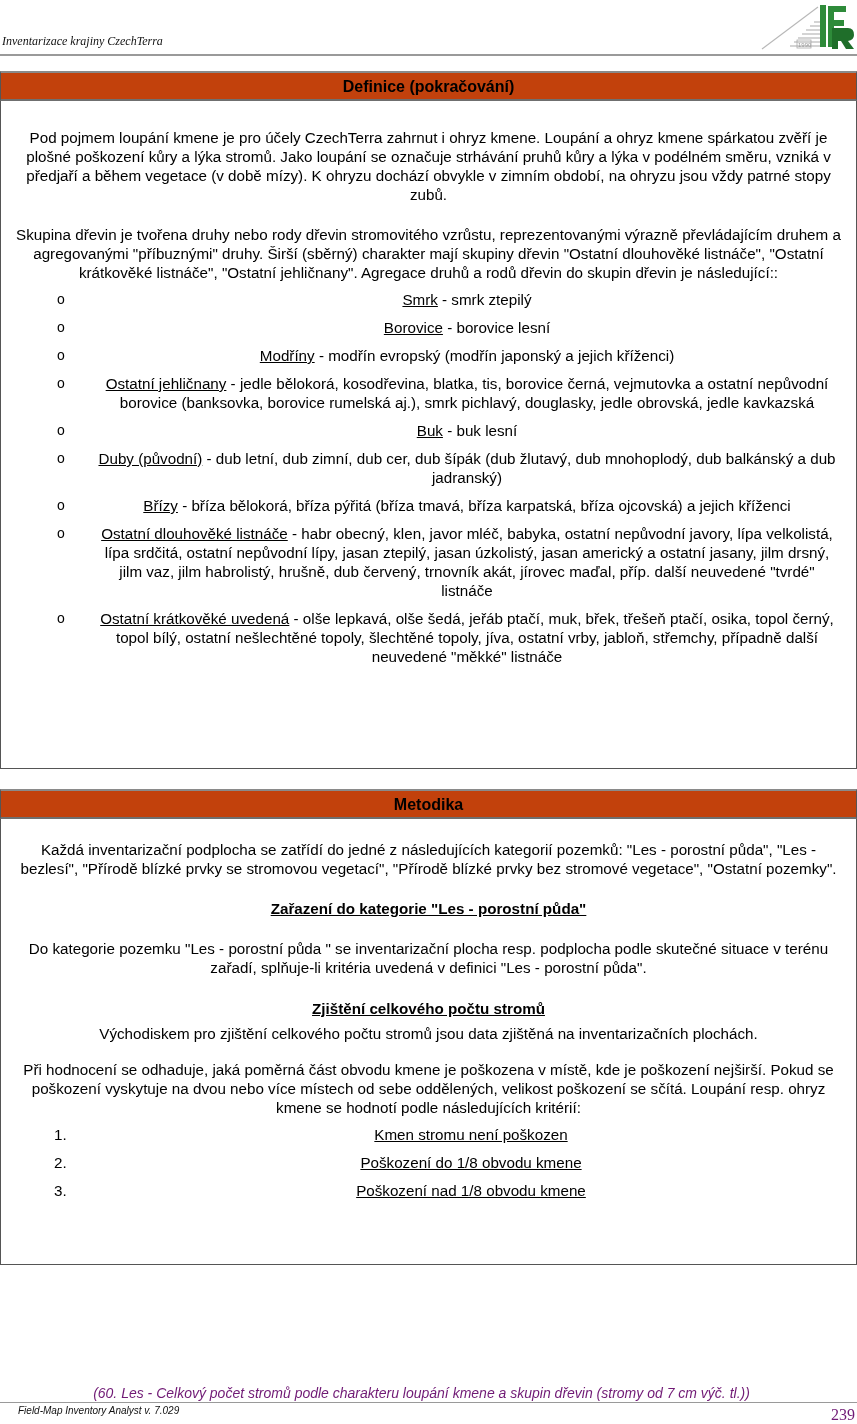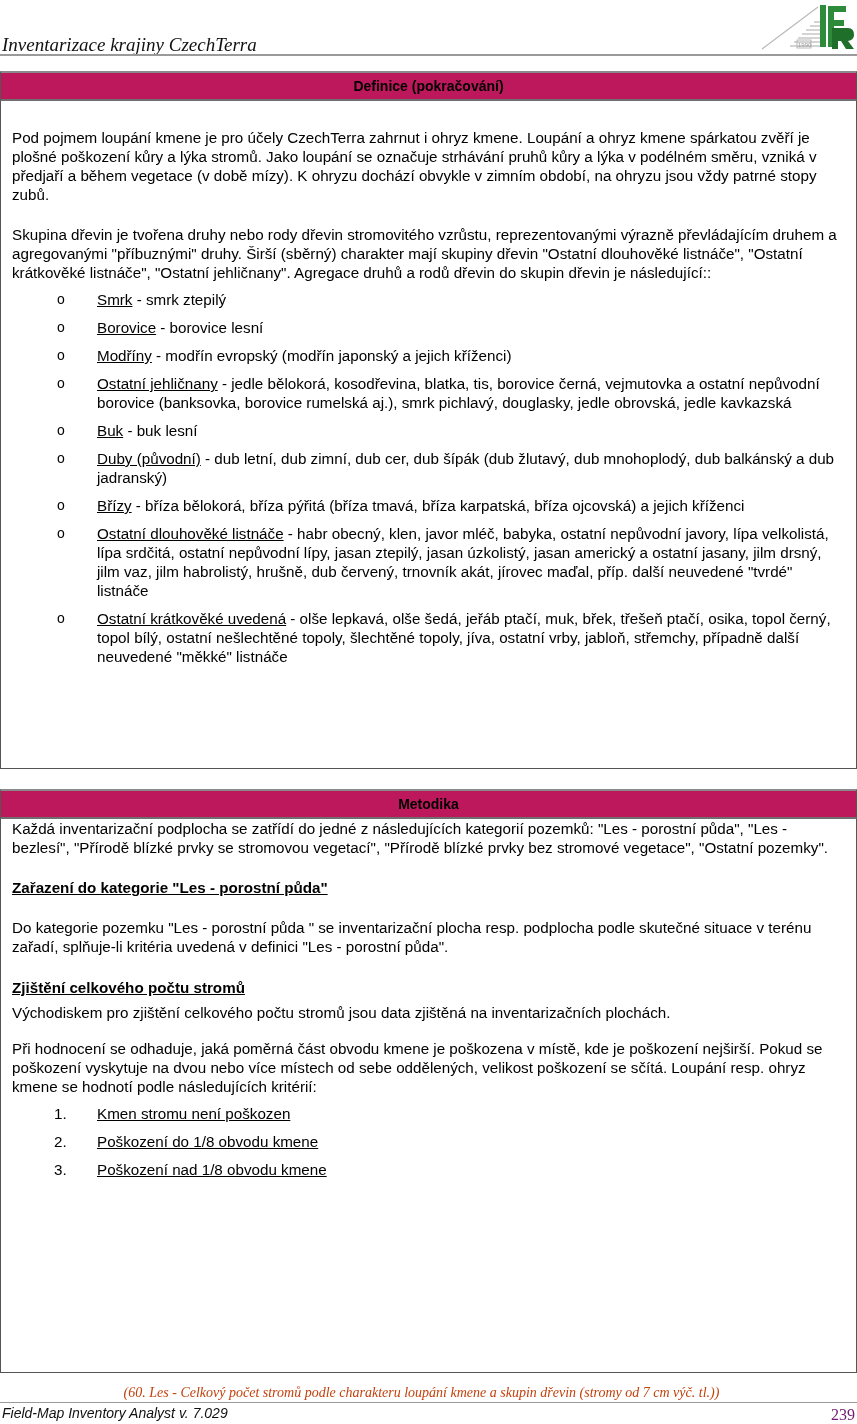--- a/index.html
+++ b/index.html
@@ -2,52 +2,52 @@
 <html><head>
   <meta charset="utf-8">
   <style>
     * { box-sizing: border-box; margin: 0; padding: 0; }
     html, body { width: 857px; height: 1424px; background: #ffffff; overflow: hidden; }
     body { position: relative; font-family: "Liberation Sans", sans-serif; color: #000; }
 
     .page-header { position: absolute; left: 0; top: 0; width: 857px; height: 56px; }
     .doc-title {
       position: absolute; left: 2px; top: 34px;
-      font-family: "Liberation Serif", serif; font-style: italic; font-size: 19px; color: #111;
+      font-family: "Liberation Serif", serif; font-style: italic; font-size: 12px; color: #111;
     }
     .header-rule { position: absolute; left: 0; top: 54px; width: 857px; height: 2px; background: #9a9a9a; }
     .logo { position: absolute; left: 760px; top: 2px; width: 94px; height: 50px; }
 
     .section { position: absolute; left: 0; width: 857px; border: 1px solid #555; border-top: none; background: #fff; }
     .section-head {
-      height: 30px; background: #be185d; border-top: 2px solid #8a8a8a; border-bottom: 2px solid #6f6f6f;
-      font-weight: bold; font-size: 14px; text-align: center; line-height: 27px;
+      height: 30px; background: #c2410c; border-top: 2px solid #8a8a8a; border-bottom: 2px solid #6f6f6f;
+      font-weight: bold; font-size: 16px; text-align: center; line-height: 27px;
       margin: 0 -1px; border-left: 1px solid #555; border-right: 1px solid #555;
     }
-    .body { padding: 0 11px; font-size: 15.2px; line-height: 19px; }
+    .body { padding: 0 11px; font-size: 15.2px; line-height: 19px; text-align: center; }
     .para { margin-top: 0; }
     .subhead { font-weight: bold; text-decoration: underline; font-size: 15.2px; }
 
     .bullets { list-style: none; }
     .bullets li { position: relative; padding-left: 85px; padding-right: 8px; }
     .bullets li .mark { position: absolute; left: 45px; top: 0; font-size: 14px; }
     .bullets li .term { text-decoration: underline; }
 
     .numbers { list-style: none; }
     .numbers li { position: relative; padding-left: 85px; }
     .numbers li .num { position: absolute; left: 42px; top: 0; }
     .numbers li .crit { text-decoration: underline; }
 
     .caption {
       position: absolute; left: 0; width: 843px; top: 1385px; text-align: center;
-      font-family: Liberation Serif, serif; font-style: italic; font-size: 14px; color: #c2410c;
+      font-family: Liberation Sans, sans-serif; font-style: italic; font-size: 14px; color: #701a75;
     }
     .footer-rule { position: absolute; left: 0; top: 1402px; width: 857px; height: 1px; background: #9a9a9a; }
     .footer-app {
-      position: absolute; left: 2px; top: 1405px; font-size: 14px; font-style: italic; color: #111;
+      position: absolute; left: 18px; top: 1405px; font-size: 10px; font-style: italic; color: #111;
       font-family: "Liberation Sans", sans-serif;
     }
     .page-num {
       position: absolute; right: 2px; top: 1406px; font-size: 16px; color: #701a75;
       font-family: "Liberation Serif", serif;
     }
   </style>
 </head>
 <body>
 
@@ -86,24 +86,24 @@
       <li style="margin-bottom:9px;"><span class="mark">o</span><span class="term">Ostatní jehličnany</span><span> -  jedle bělokorá, kosodřevina, blatka, tis, borovice černá, vejmutovka a ostatní nepůvodní borovice (banksovka, borovice rumelská aj.), smrk pichlavý, douglasky, jedle obrovská, jedle kavkazská</span></li>
       <li style="margin-bottom:9px;"><span class="mark">o</span><span class="term">Buk</span><span> - buk lesní</span></li>
       <li style="margin-bottom:9px;"><span class="mark">o</span><span class="term">Duby (původní)</span><span> - dub letní, dub zimní, dub cer, dub šípák (dub žlutavý, dub mnohoplodý, dub balkánský a dub jadranský)</span></li>
       <li style="margin-bottom:9px;"><span class="mark">o</span><span class="term">Břízy</span><span> - bříza bělokorá, bříza pýřitá (bříza tmavá, bříza karpatská, bříza ojcovská) a jejich kříženci</span></li>
       <li style="margin-bottom:9px;"><span class="mark">o</span><span class="term">Ostatní dlouhověké listnáče</span><span> - habr obecný, klen, javor mléč, babyka, ostatní nepůvodní javory, lípa velkolistá, lípa srdčitá, ostatní nepůvodní lípy, jasan ztepilý, jasan úzkolistý, jasan americký a ostatní jasany, jilm drsný, jilm vaz, jilm habrolistý, hrušně, dub červený, trnovník akát, jírovec maďal, příp. další neuvedené "tvrdé" listnáče</span></li>
       <li><span class="mark">o</span><span class="term">Ostatní krátkověké uvedená</span><span> - olše lepkavá, olše šedá, jeřáb ptačí, muk, břek, třešeň ptačí, osika, topol černý, topol bílý, ostatní nešlechtěné topoly, šlechtěné topoly, jíva, ostatní vrby, jabloň, střemchy, případně další neuvedené "měkké" listnáče</span></li>
     </ul>
   </div>
 </div>
 
-<div class="section" style="top:789px; height:584px;">
+<div class="section" style="top:789px; height:476px;">
   <div class="section-head">Metodika</div>
   <div class="body">
-    <p class="para" style="">Každá inventarizační podplocha se zatřídí do jedné z následujících kategorií pozemků: "Les - porostní půda", "Les - bezlesí", "Přírodě blízké prvky se stromovou vegetací", "Přírodě blízké prvky bez stromové vegetace", "Ostatní pozemky".</p>
+    <p class="para" style="margin-top:21px;">Každá inventarizační podplocha se zatřídí do jedné z následujících kategorií pozemků: "Les - porostní půda", "Les - bezlesí", "Přírodě blízké prvky se stromovou vegetací", "Přírodě blízké prvky bez stromové vegetace", "Ostatní pozemky".</p>
     <p class="subhead" style="margin-top:21px;">Zařazení do kategorie "Les - porostní půda"</p>
     <p class="para" style="margin-top:21px;">Do kategorie pozemku "Les - porostní půda " se inventarizační plocha resp. podplocha podle skutečné situace v terénu zařadí, splňuje-li kritéria uvedená v definici "Les - porostní půda".</p>
     <p class="subhead" style="margin-top:22px;">Zjištění celkového počtu stromů</p>
     <p class="para" style="margin-top:6px;">Východiskem pro zjištění celkového počtu stromů jsou data zjištěná na inventarizačních plochách.</p>
     <p class="para" style="margin-top:17px;">Při hodnocení se odhaduje, jaká poměrná část obvodu kmene je poškozena v místě, kde je poškození nejširší. Pokud se poškození vyskytuje na dvou nebo více místech od sebe oddělených, velikost poškození se sčítá. Loupání resp. ohryz kmene se hodnotí podle následujících kritérií:</p>
     <ol class="numbers" style="margin-top:8px;">
       <li style="margin-bottom:9px;"><span class="num">1.</span><span class="crit">Kmen stromu není poškozen</span></li>
       <li style="margin-bottom:9px;"><span class="num">2.</span><span class="crit">Poškození do 1/8 obvodu kmene</span></li>
       <li><span class="num">3.</span><span class="crit">Poškození nad 1/8 obvodu kmene</span></li>
     </ol>

